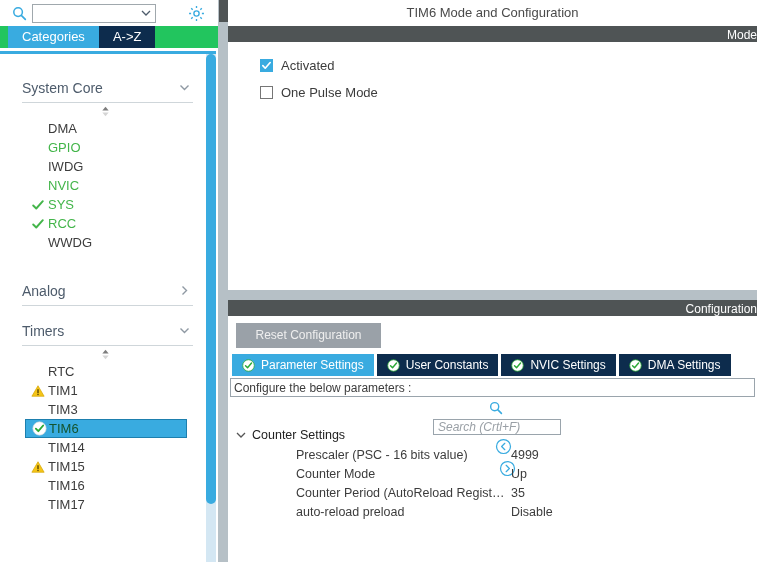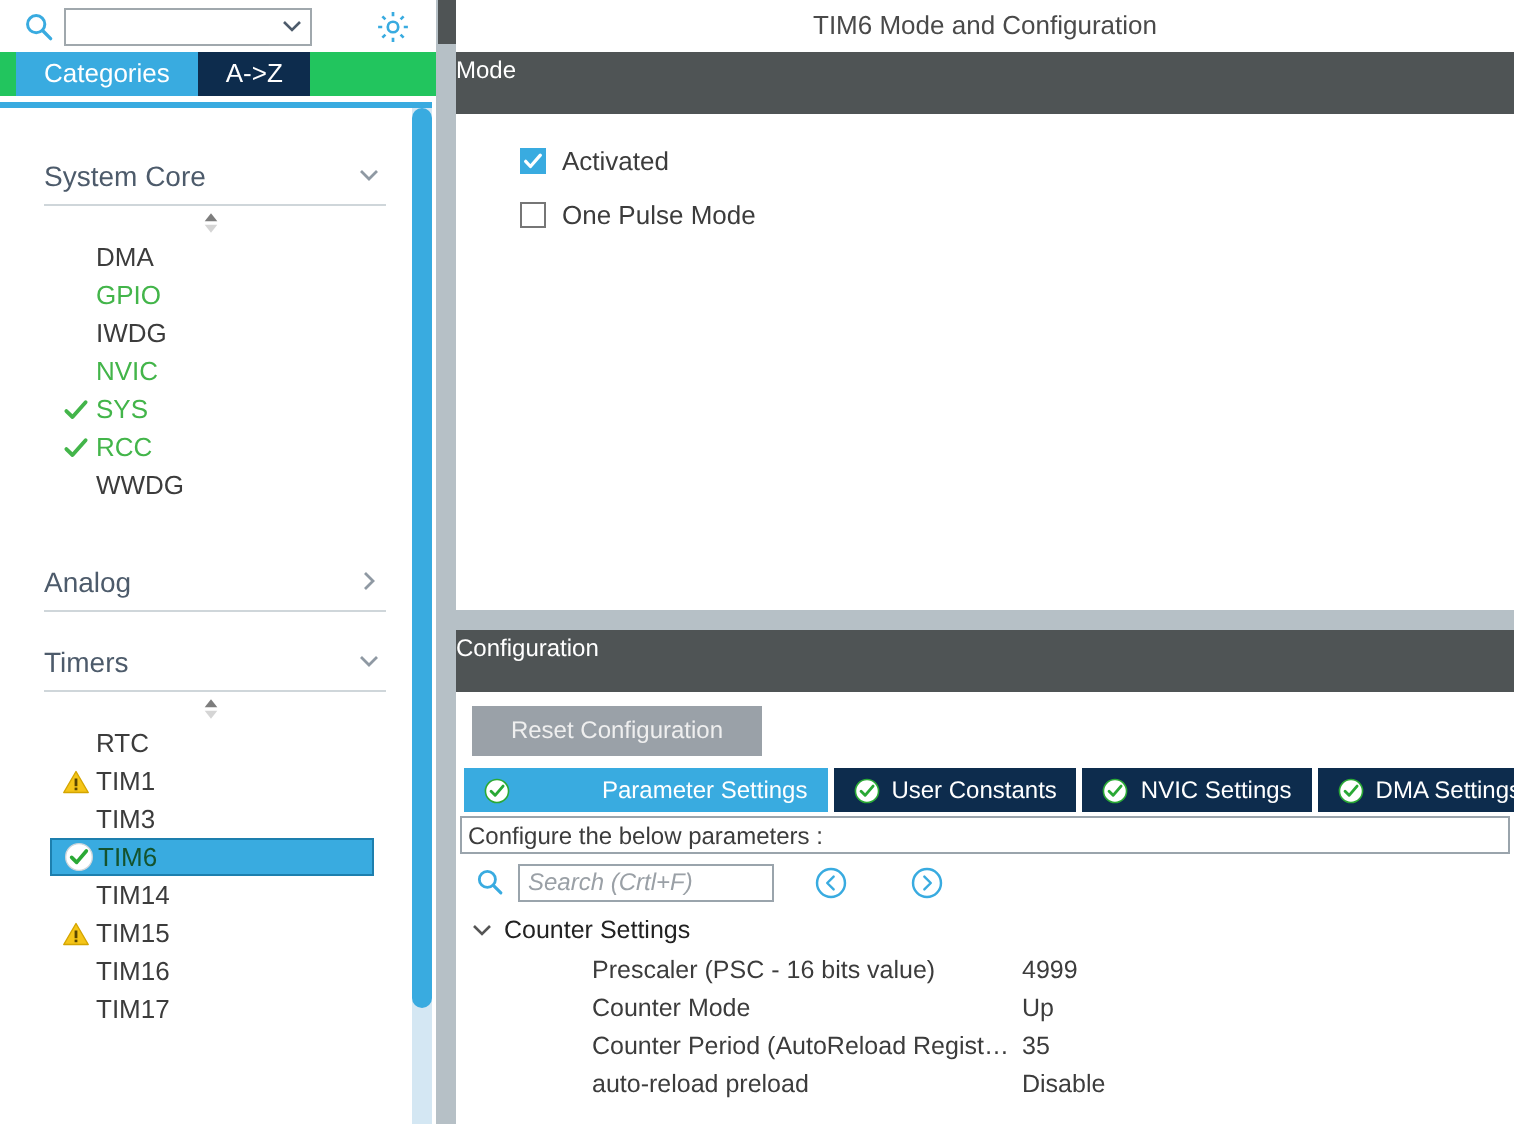--- a/index.html
+++ b/index.html
@@ -248,23 +248,23 @@
   .pane-title {
     height: 26px;
     line-height: 26px;
     text-align: center;
     font-size: 13px;
     color: #4a4a4a;
     background: #ffffff;
   }
 
   .section-header {
-    height: 31px;
+    height: 16px;
     line-height: 19px;
-    text-align: left;
+    text-align: right;
     font-size: 12px;
     color: #ffffff;
     background: #4f5455;
   }
 
   #mode-body {
     background: #ffffff;
     height: 248px;
     padding-top: 10px;
     box-sizing: border-box;
@@ -342,21 +342,21 @@
     background: #0d2c4d;
     color: #ffffff;
     font-size: 12px;
     display: flex;
     align-items: center;
     padding: 0 10px;
     margin-right: 3px;
     white-space: nowrap;
     box-sizing: border-box;
   }
-  .conf-tab.active { background: #39abe0; gap: 40px; }
+  .conf-tab.active { background: #39abe0; }
   .tab-check {
     width: 13px;
     height: 13px;
     margin-right: 6px;
     flex: 0 0 auto;
     display: flex;
     align-items: center;
     justify-content: center;
   }
 
@@ -372,20 +372,21 @@
     color: #3c3c3c;
     box-sizing: border-box;
   }
 
   .search-params {
     height: 28px;
     display: flex;
     align-items: center;
     padding-left: 6px;
     box-sizing: border-box;
+    flex-direction: column;
   }
   .sp-input {
     width: 128px;
     height: 19px;
     border: 1px solid #9aa4ac;
     background: #ffffff;
     font-size: 12px;
     font-style: italic;
     color: #9aa0a6;
     display: flex;

